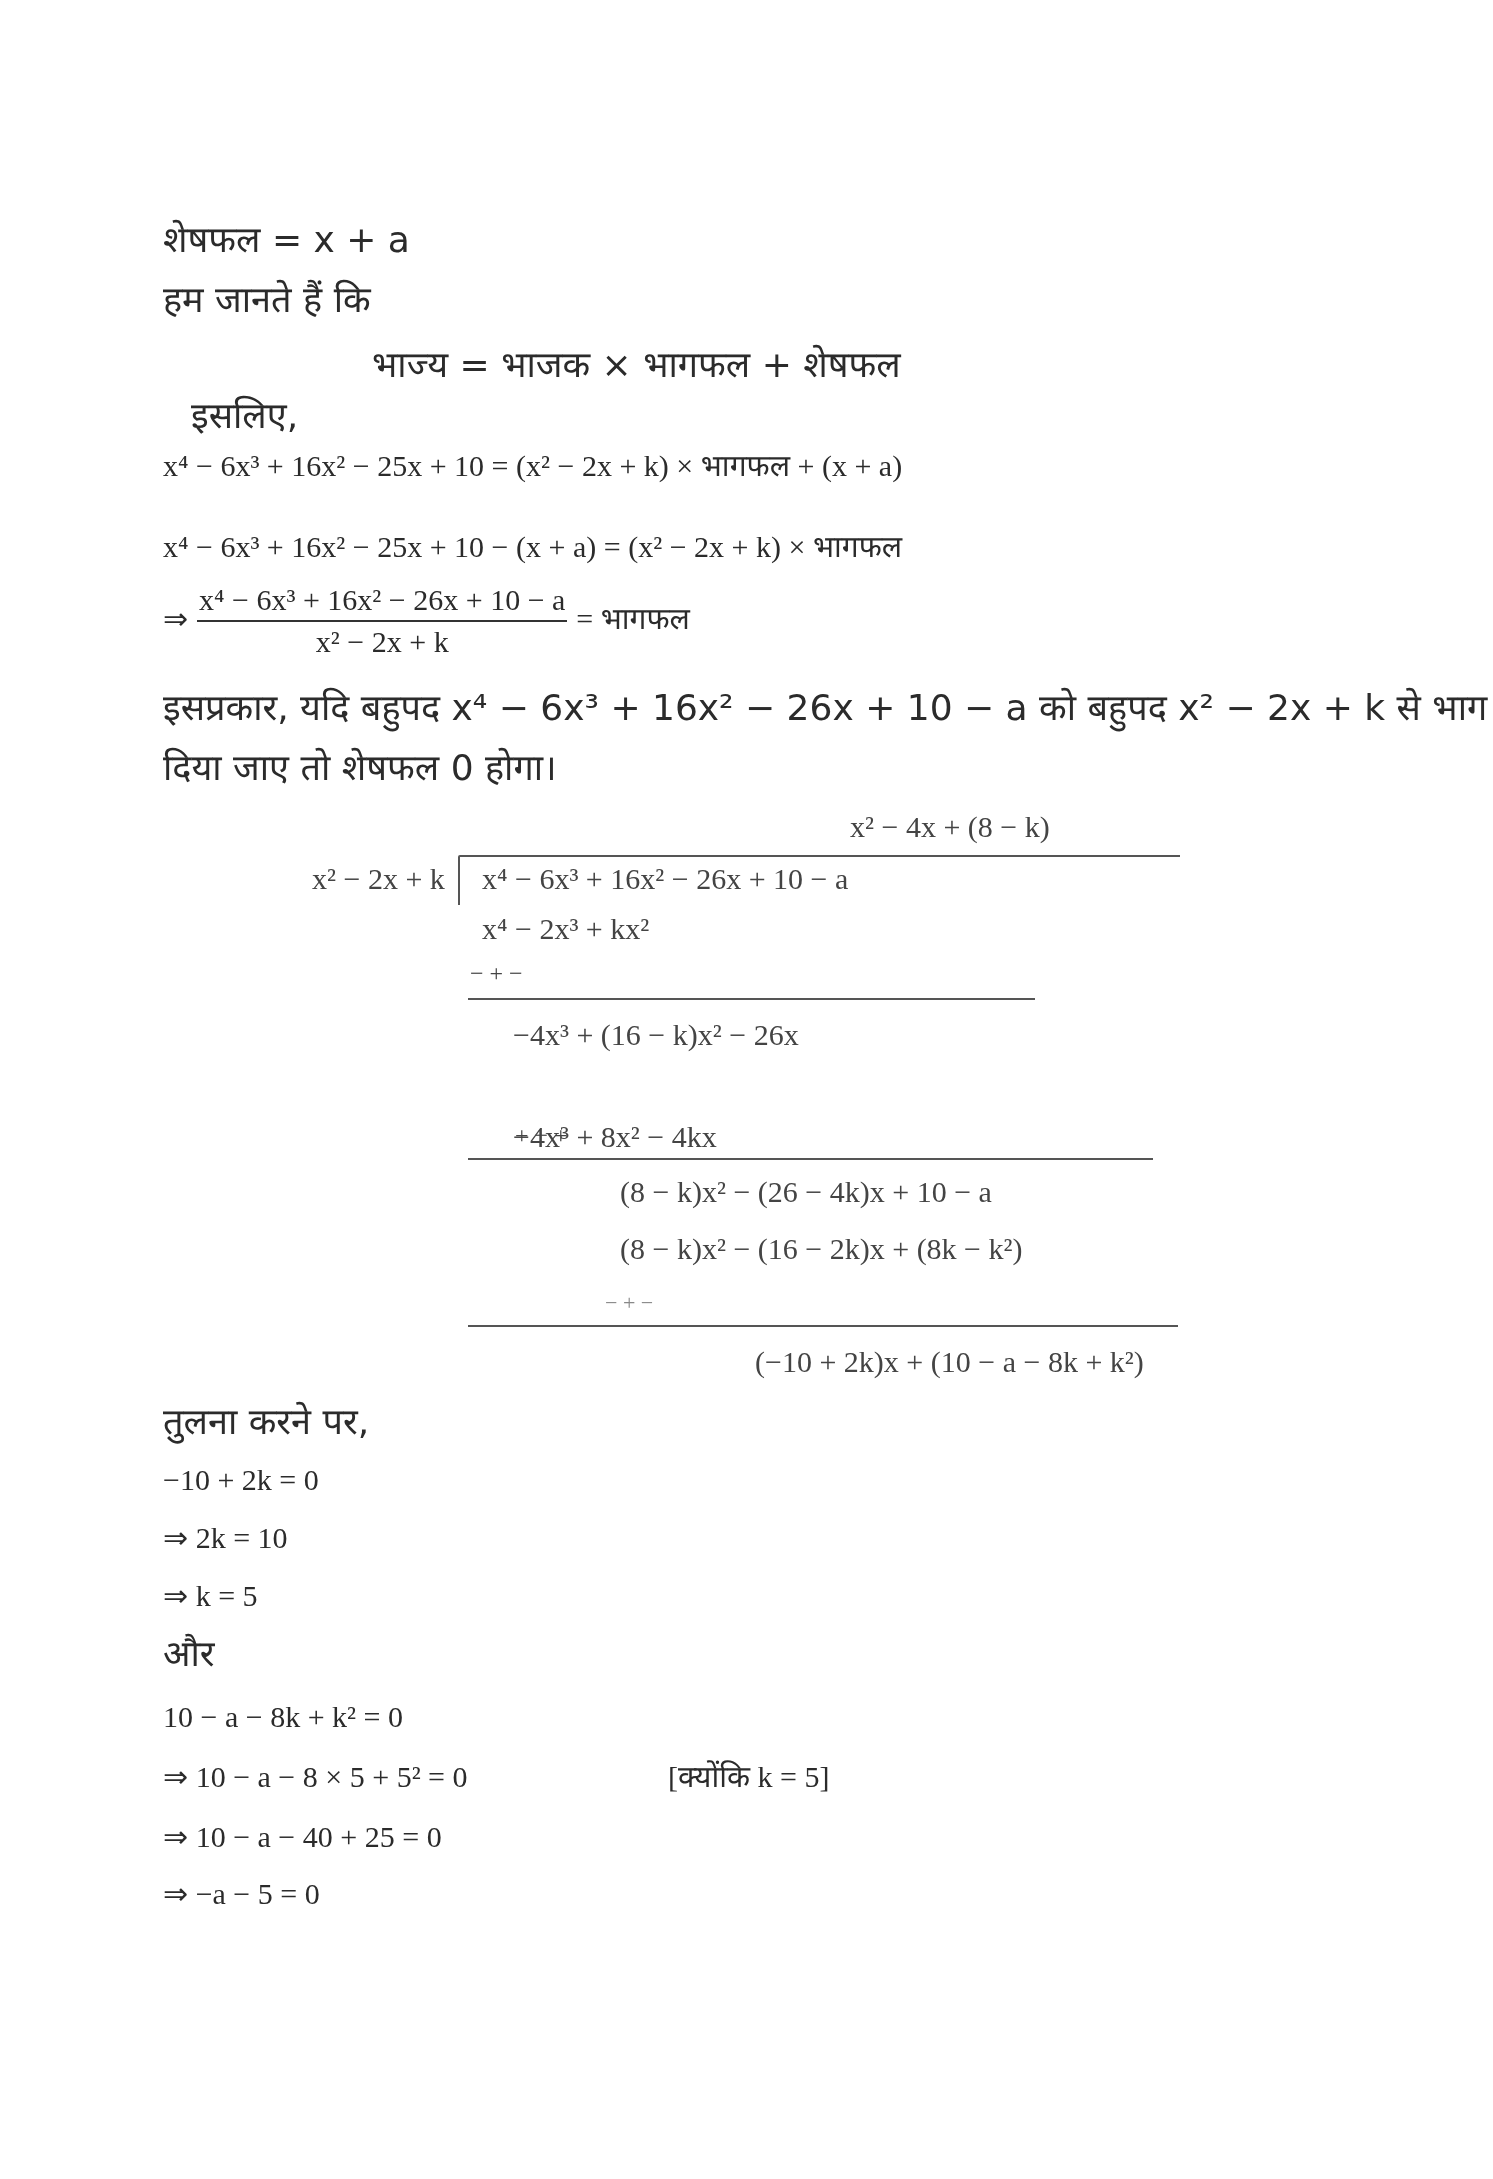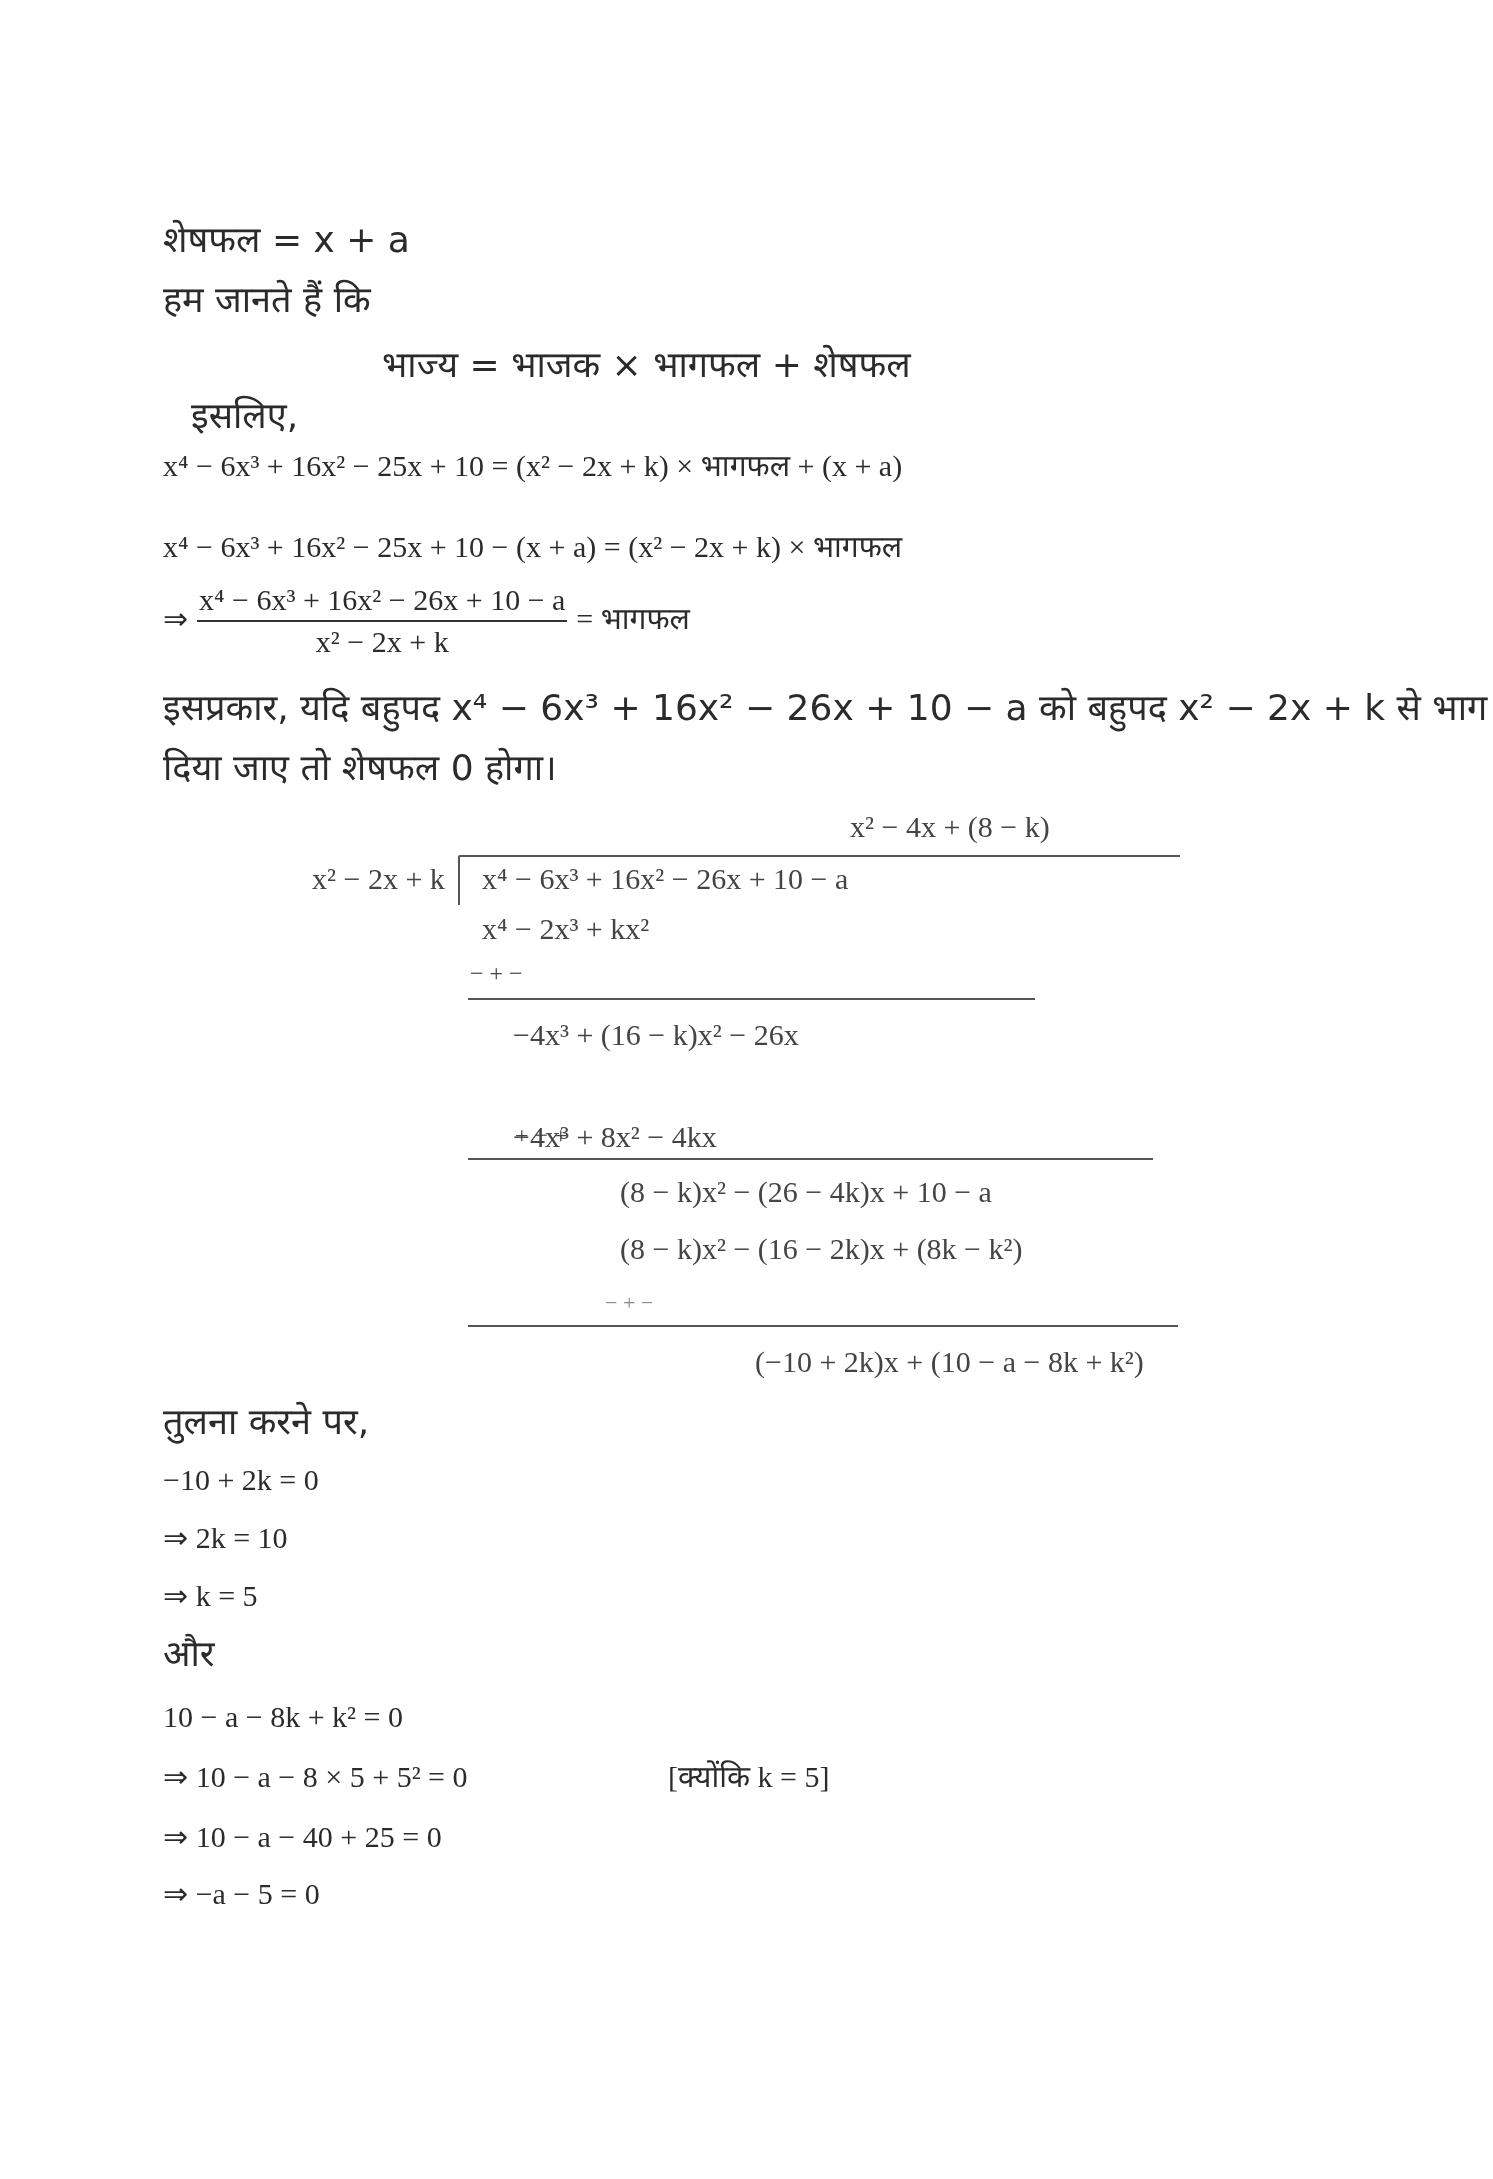--- a/index.html
+++ b/index.html
@@ -21,21 +21,21 @@
 <div>
 
   <div class="line" style="top:220px;">
     <span class="hi">शेषफल = x + a</span>
   </div>
 
   <div class="line" style="top:280px;">
     <span class="hi">हम जानते हैं कि</span>
   </div>
 
-  <div class="line" style="top:345px; left:382px;">
+  <div class="line" style="top:345px; left:372px;">
     <span class="hi">भाज्य = भाजक × भागफल + शेषफल</span>
   </div>
 
   <div class="line" style="top:396px;margin-left:28px;">
     <span class="hi">इसलिए,</span>
   </div>
 
   <div class="line" style="top:446px;">
     <span class="mn">x⁴ − 6x³ + 16x² − 25x + 10  = (x² − 2x + k) × भागफल + (x + a)</span>
   </div>

